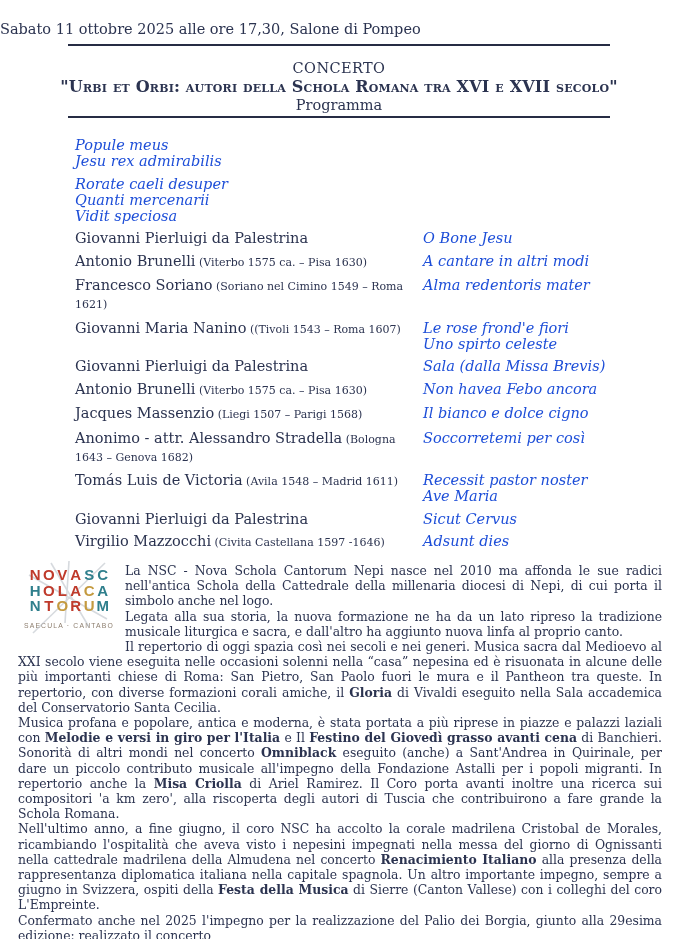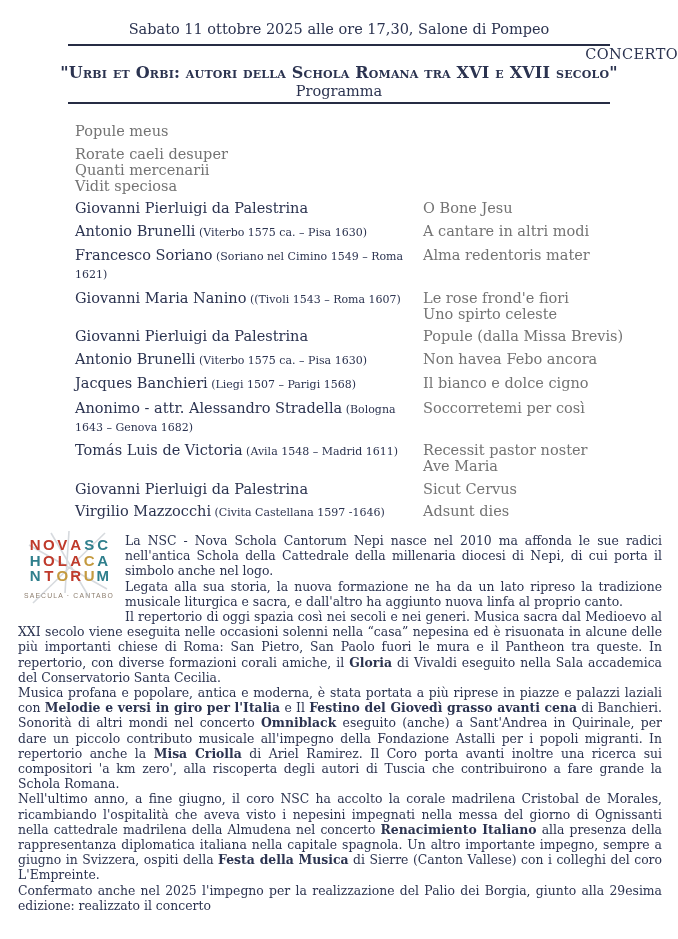--- a/index.html
+++ b/index.html
@@ -1,32 +1,32 @@
 <!DOCTYPE html>
 <html><head>
 <meta charset="utf-8">
 <style>
   html,body{margin:0;padding:0;}
   body{
     width:678px;height:939px;background:#ffffff;overflow:hidden;
     font-family:"DejaVu Serif", serif;color:#2b3350;
   }
   .sheet{width:678px;height:939px;position:relative;}
-  .date-line{padding-top:21px;text-align:center;font-size:14.5px;}
+  .date-line{padding-top:21px;font-size:14.5px;}
   .rule{height:0;border-top:2px solid #262c44;margin:7px 68px 0 68px;}
   .rule2{margin-top:3px;}
-  .concerto{text-align:right;font-size:14.5px;letter-spacing:.4px;}
+  .concerto{margin-top:14px;text-align:center;font-size:14.5px;letter-spacing:.4px;}
   .main-title{margin-top:1px;text-align:center;font-size:16px;font-weight:bold;
     font-variant:small-caps;letter-spacing:.2px;}
   .programma{margin-top:1px;text-align:center;font-size:14.5px;}
   #program-rows{margin:19px 30px 0 75px;}
   .prog-row{display:flex;margin-bottom:6.5px;}
   .composer-cell{width:340px;font-size:14.5px;line-height:16px;padding-right:8px;}
   .composer-dates{font-size:11px;}
-  .works-cell{flex:1;color:#737373;font-size:14.5px;line-height:16px;}
+  .works-cell{flex:1;font-style:italic;color:#1d4ed8;font-size:14.5px;line-height:16px;}
   .bio{margin:12px 16px 0 18px;font-size:12.4px;line-height:15.2px;text-align:justify;}
   .bio .b{font-weight:bold;}
   #logo-box{float:left;width:92px;height:82px;margin:2px 10px 2px 5px;position:relative;}
   #logo-star{position:absolute;left:0;top:-4px;pointer-events:none;}
   #logo-letters{position:relative;padding-top:2px;}
   .logo-row{display:flex;justify-content:center;height:15.5px;}
   .logo-letter{display:inline-block;width:13.5px;text-align:center;
     font-family:"Liberation Sans", sans-serif;font-weight:800;font-size:15px;line-height:15.5px;}
   .logo-caption{display:block;text-align:center;margin-top:4px;
     font-family:"Liberation Sans", sans-serif;font-size:6.8px;letter-spacing:1.2px;color:#8c7d6d;}
@@ -41,20 +41,21 @@
 
   <div class="concerto">CONCERTO</div>
   <div class="main-title">"Urbi et Orbi: autori della Schola Romana tra XVI e XVII secolo"</div>
   <div class="programma">Programma</div>
   <div class="rule rule2"></div>
 
   <div id="program-rows">
       <div class="prog-row">
         <div class="works-cell">
           <div class="work">Popule meus</div>
+          <div class="work">Jesu rex admirabilis</div>
         </div>
       </div>
       <div class="prog-row">
         <div class="works-cell">
           <div class="work">Rorate caeli desuper</div>
           <div class="work">Quanti mercenarii</div>
           <div class="work">Vidit speciosa</div>
         </div>
       </div>
       <div class="prog-row">
@@ -78,31 +79,31 @@
       <div class="prog-row">
         <div class="composer-cell"><span class="composer-name">Giovanni Maria Nanino</span><span class="composer-dates"> ((Tivoli 1543 – Roma 1607)</span></div>
         <div class="works-cell">
           <div class="work">Le rose frond'e fiori</div>
           <div class="work">Uno spirto celeste</div>
         </div>
       </div>
       <div class="prog-row">
         <div class="composer-cell"><span class="composer-name">Giovanni Pierluigi da Palestrina</span></div>
         <div class="works-cell">
-          <div class="work">Popule (dalla Missa Brevis)</div>
+          <div class="work">Sala (dalla Missa Brevis)</div>
         </div>
       </div>
       <div class="prog-row">
         <div class="composer-cell"><span class="composer-name">Antonio Brunelli</span><span class="composer-dates"> (Viterbo 1575 ca. – Pisa 1630)</span></div>
         <div class="works-cell">
           <div class="work">Non havea Febo ancora</div>
         </div>
       </div>
       <div class="prog-row">
-        <div class="composer-cell"><span class="composer-name">Jacques Banchieri</span><span class="composer-dates"> (Liegi 1507 – Parigi 1568)</span></div>
+        <div class="composer-cell"><span class="composer-name">Jacques Massenzio</span><span class="composer-dates"> (Liegi 1507 – Parigi 1568)</span></div>
         <div class="works-cell">
           <div class="work">Il bianco e dolce cigno</div>
         </div>
       </div>
       <div class="prog-row">
         <div class="composer-cell"><span class="composer-name">Anonimo - attr. Alessandro Stradella</span><span class="composer-dates"> (Bologna 1643 – Genova 1682)</span></div>
         <div class="works-cell">
           <div class="work">Soccorretemi per così</div>
         </div>
       </div>

